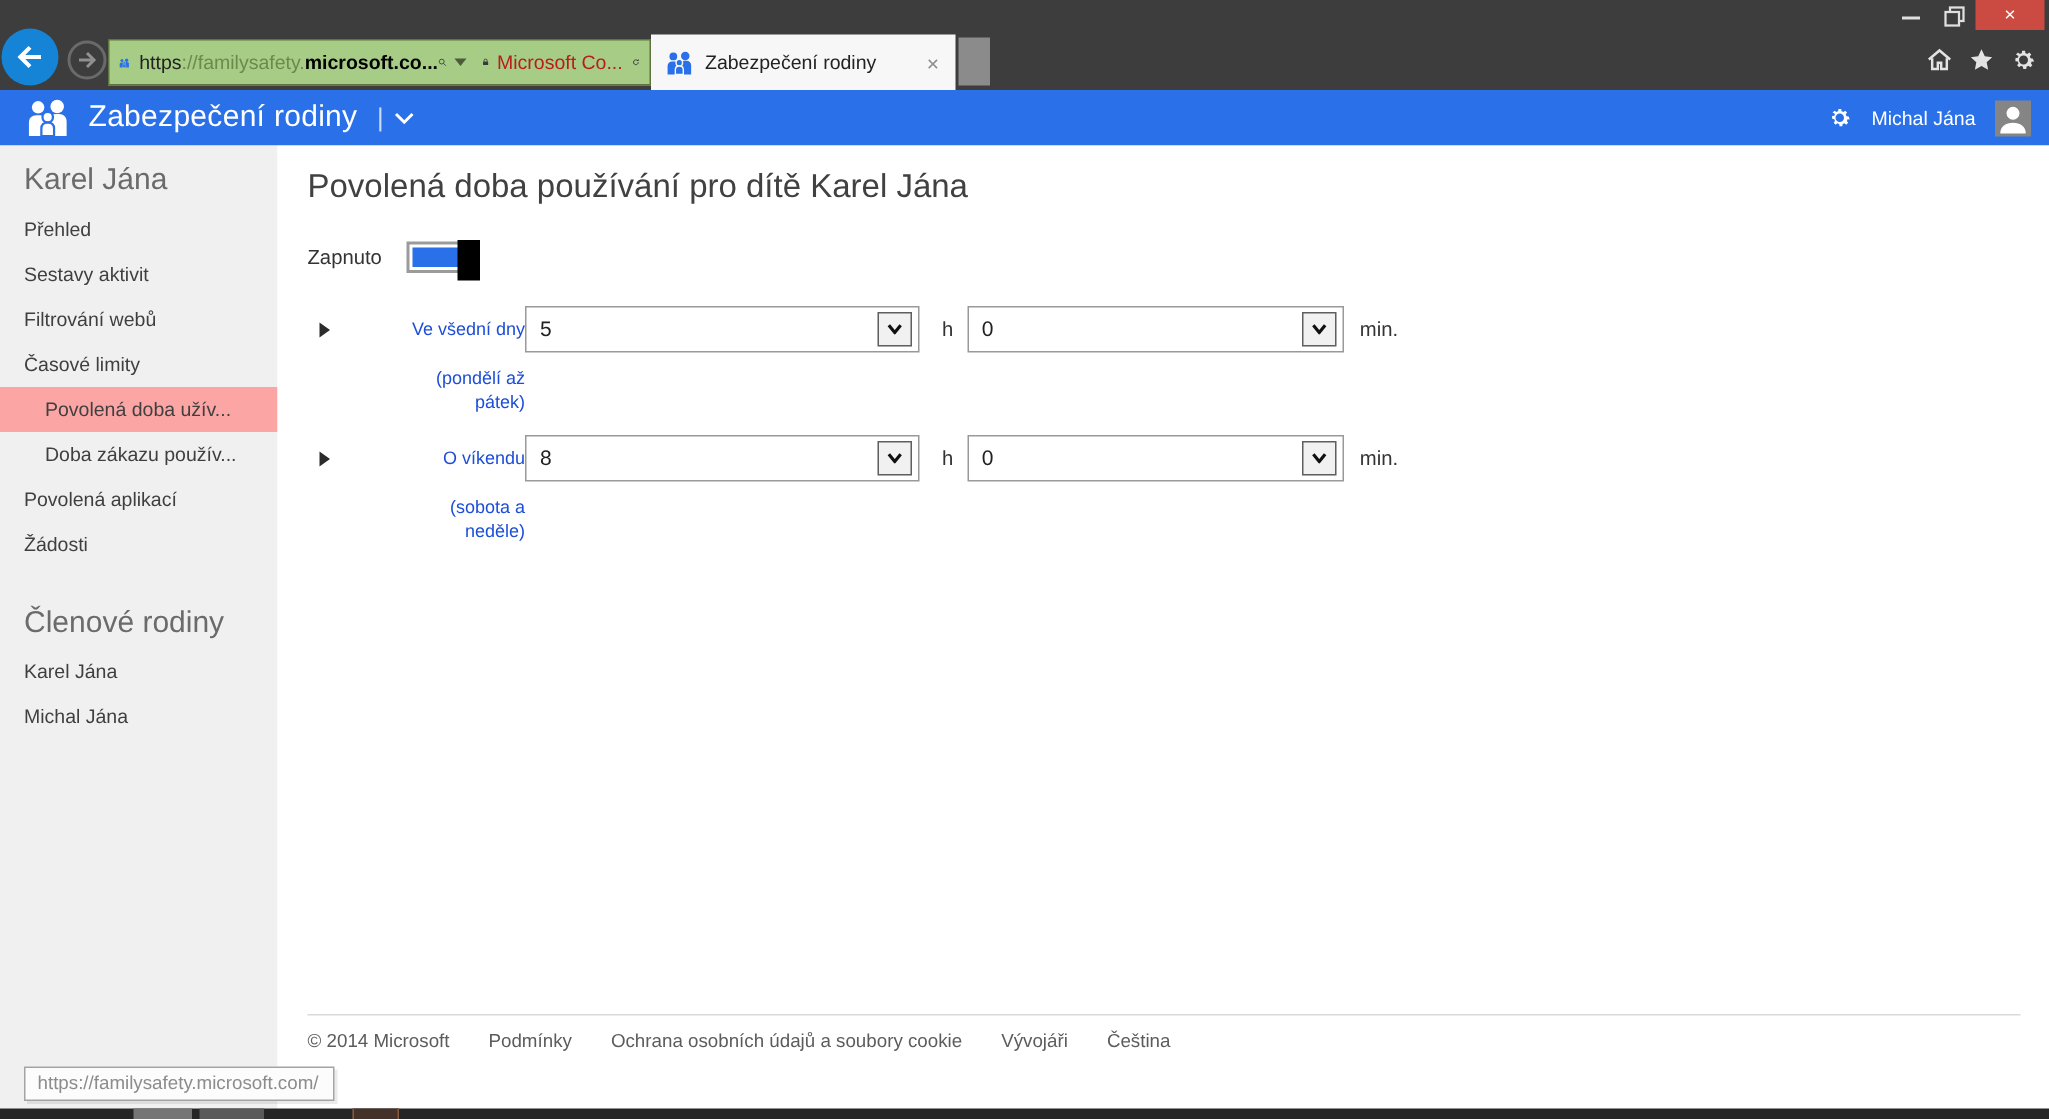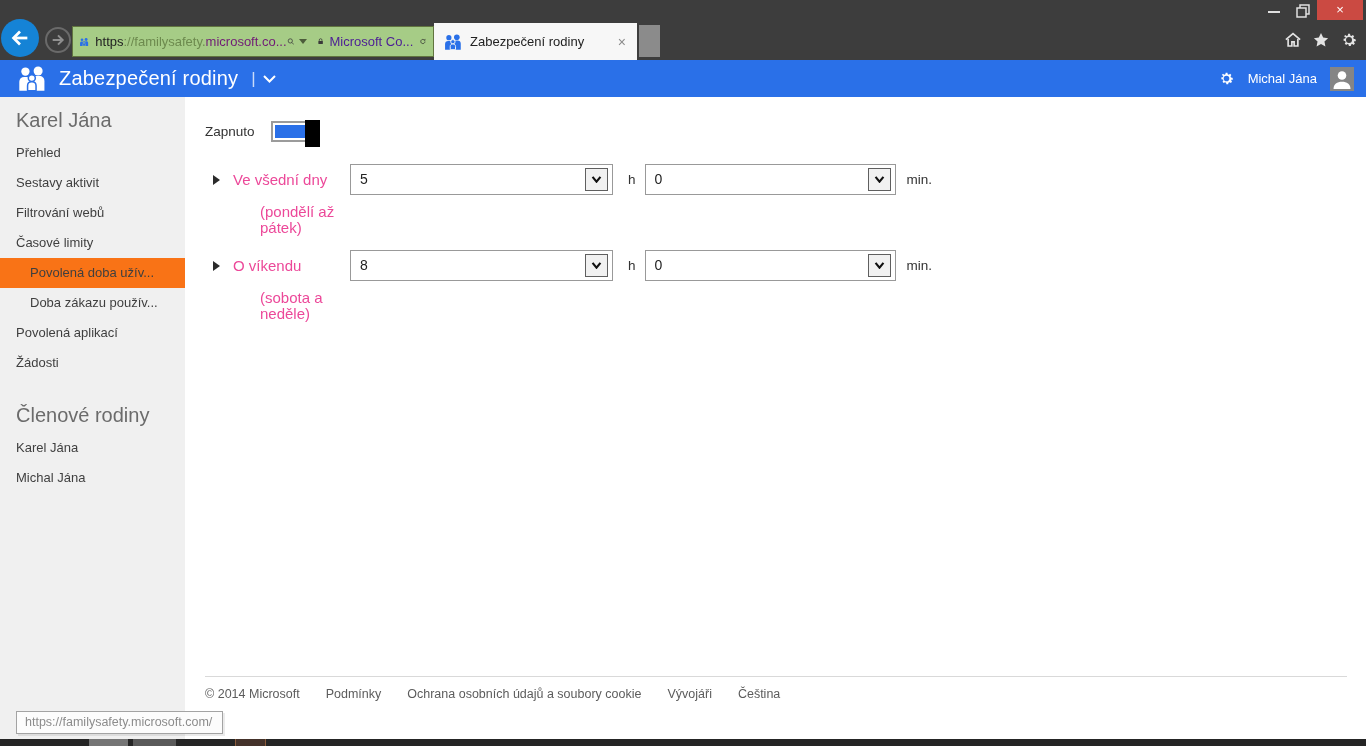--- a/index.html
+++ b/index.html
@@ -18,25 +18,25 @@
   .chromebar { position:absolute; left:0; top:22px; right:0; height:38px; background:#3d3d3d; }
   .btn-back { position:absolute; left:1px; top:-3px; width:38px; height:38px; border-radius:50%;
               background:#1583d6; display:flex; align-items:center; justify-content:center; }
   .btn-fwd { position:absolute; left:45px; top:5px; width:26px; height:26px; border-radius:50%;
              border:2px solid #6a6a6a; display:flex; align-items:center; justify-content:center; }
   .addressbar { position:absolute; left:72px; top:4px; width:362px; height:31px; background:#a6cc86;
                 border:1px solid #61743f; display:flex; align-items:center; padding:0 6px; }
   .url-text { font-size:13px; margin-left:6px; white-space:nowrap; }
   .url-scheme { color:#222; }
   .url-mid { color:#6d8a4e; }
-  .url-host { color:#701a75; font-weight:normal; }
+  .url-host { color:#000000; font-weight:bold; }
   .addr-spacer { flex:1; }
   .addr-caret { width:0; height:0; border-left:4px solid transparent; border-right:4px solid transparent;
                 border-top:5px solid #4c5c3a; margin:0 10px 0 5px; }
-  .identity-name { font-size:13px; color:#4c1d95; margin:0 6px 0 5px; white-space:nowrap; }
+  .identity-name { font-size:13px; color:#b91c1c; margin:0 6px 0 5px; white-space:nowrap; }
   .tab { position:absolute; left:434px; top:1px; width:203px; height:37px; background:#f7f7f7;
          display:flex; align-items:center; padding:0 9px; }
   .tab-title { font-size:13px; color:#222; margin-left:7px; white-space:nowrap; flex:1; }
   .tab-close { color:#8a8a8a; font-size:14px; cursor:pointer; padding:0 2px; }
   .newtab { position:absolute; left:639px; top:3px; width:21px; height:32px; background:#8b8b8b; cursor:pointer; }
   .chrome-icons { position:absolute; right:8px; top:9px; display:flex; gap:10px; align-items:center; }
   .chrome-icons .ci { width:18px; height:18px; cursor:pointer; }
 
   
   .appheader { position:absolute; left:0; top:60px; right:0; height:37px; background:#2a70e8;
@@ -46,38 +46,38 @@
   .hdr-right { margin-left:auto; display:flex; align-items:center; margin-right:12px; }
   .hdr-user { font-size:13px; margin:0 13px; }
   .avatar { width:24px; height:24px; background:#858585; overflow:hidden; cursor:pointer; }
 
   
   .sidebar { position:absolute; left:0; top:97px; width:185px; bottom:7px; background:#f0f0f0; }
   .sb-heading { font-size:20px; font-weight:400; color:#6b6b6b; padding:12px 0 6px 16px; }
   .sb-heading.second { padding-top:26px; }
   .sb-item { font-size:13px; color:#3f3f3f; line-height:30px; padding-left:16px; cursor:pointer; white-space:nowrap; }
   .sb-item.indent { padding-left:30px; }
-  .sb-item.selected { background:#f97316; }
+  .sb-item.selected { background:#fca5a5; }
 
   
   .main { position:absolute; left:185px; top:97px; right:0; bottom:7px; background:#fff; }
   .page-title { margin:14px 0 0 20px; font-size:22px; font-weight:400; color:#414141; }
   .toggle-row { margin:24px 0 0 20px; display:flex; align-items:center; }
   .toggle-label { font-size:13.5px; color:#333;text-align:right; }
   .toggle { position:relative; margin-left:16px; width:38px; height:13px; border:2px solid #9b9b9b;
             background:#fff; padding:2px; box-sizing:content-box; cursor:pointer; }
   .toggle-fill { width:100%; height:100%; background:#2a70e8; }
   .toggle-knob { position:absolute; right:-5px; top:-3px; width:15px; height:27px; background:#000; }
   .desc { margin:21px 20px 0 20px; max-width:1095px; font-size:13.5px; color:#333; line-height:29px; }
 
   .limit-row { margin:22px 0 0 20px; display:flex; align-items:flex-start; }
   .limit-row.second { margin-top:14px; }
   .marker { width:0; height:0; border-top:5px solid transparent; border-bottom:5px solid transparent;
             border-left:7px solid #2b2b2b; margin:11px 13px 0 8px; cursor:pointer; }
-  .lbl-col { width:117px; font-size:15px; color:#ec4899; }
+  .lbl-col { width:117px; font-size:12px; color:#1d4ed8;text-align:right; }
   .lbl1 { line-height:31px; }
   .lbl2 { margin-top:9px; line-height:16px;margin-left:27px; }
   .sel { position:relative; width:263px; height:31px; background:#fff; border:1px solid #999; cursor:pointer; }
   .sel.min { width:251px; }
   .sel-val { position:absolute; left:9px; top:0; line-height:29px; font-size:14px; color:#222; }
   .sel-btn { position:absolute; right:4px; top:3px; width:23px; height:23px; background:#f1f1f1;
              border:1px solid #5f5f5f; display:flex; align-items:center; justify-content:center; }
   .hunit { margin:0 9px 0 15px; line-height:31px; font-size:13.5px; color:#333; }
   .munit { margin-left:11px; line-height:31px; font-size:13.5px; color:#333; }
 
@@ -223,20 +223,21 @@
     <div class="sb-item indent selected">Povolená doba užív...</div>
     <div class="sb-item indent">Doba zákazu použív...</div>
     <div class="sb-item">Povolená aplikací</div>
     <div class="sb-item">Žádosti</div>
     <div class="sb-heading second">Členové rodiny</div>
     <div class="sb-item">Karel Jána</div>
     <div class="sb-item">Michal Jána</div>
   </div>
 
   <div class="main">
+    <div class="page-title">Povolená doba používání pro dítě Karel Jána</div>
 
     <div class="toggle-row">
       <span class="toggle-label">Zapnuto</span>
       <div class="toggle">
         <div class="toggle-fill"></div>
         <div class="toggle-knob"></div>
       </div>
     </div>
 
 

